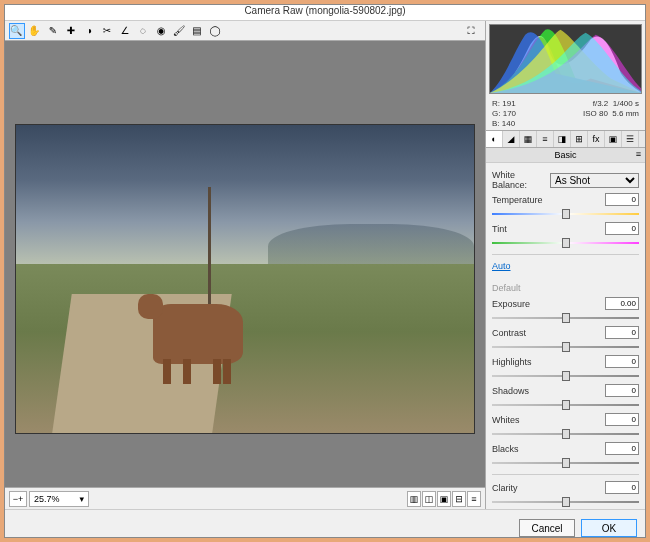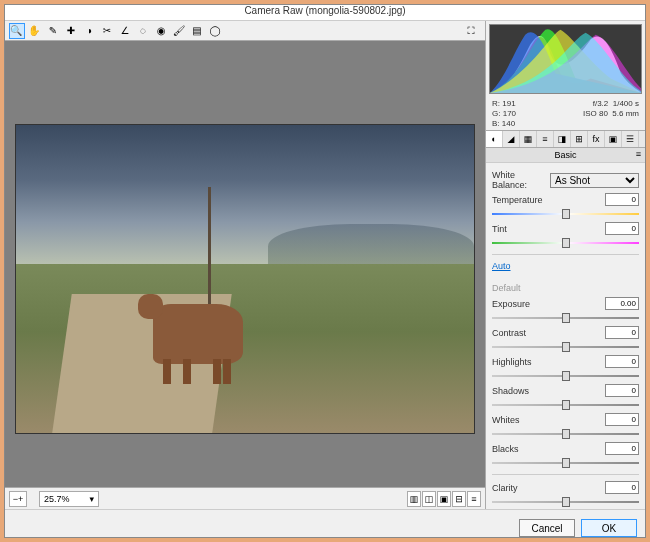--- a/index.html
+++ b/index.html
@@ -19,21 +19,21 @@
   .ground { position: absolute; left:0; top:45%; right:0; bottom:0; background: linear-gradient(180deg,#7a8a5a 0%,#6a7a4a 40%,#9a8a6a 100%); }
   .road { position: absolute; left: 10%; right: 55%; top:55%; bottom:0; background:#b8a888; transform: skewX(-8deg); }
   .road2 { position: absolute; left: 35%; right: 35%; top:55%; bottom:45%; background:#b8a888; transform: skewX(-5deg); opacity: .7;}
   .mtn { position:absolute; left:55%; right:0; top:32%; height:18%; background: linear-gradient(180deg,#5a6a7a,#7a8a6a); border-radius: 40% 40% 0 0; opacity:.6;}
   .horse { position:absolute; width:90px; height:60px; left:30%; top:58%; background:#8a5a3a; border-radius:20% 30% 20% 10%; }
   .horse::before{content:"";position:absolute;left:-15px;top:-10px;width:25px;height:25px;background:#8a5a3a;border-radius:40%;}
   .horse::after{content:"";position:absolute;left:10px;bottom:-20px;width:8px;height:25px;background:#7a4a2a;box-shadow: 50px 0 #7a4a2a, 20px 0 #7a4a2a, 60px 0 #7a4a2a;}
   .pole{position:absolute;left:42%;top:20%;width:3px;height:40%;background:#5a4a3a;}
   .statusbar { background: #f0f0f0; height: 22px; border-top: 1px solid #aaa; display: flex; align-items: center; padding: 0 4px; font-size: 9px; }
   .sb-btn { width: 18px; height: 16px; border: 1px solid #aaa; background: #fff; display:flex;align-items:center;justify-content:center;font-size:9px;}
-  .zoom { width: 60px; height: 16px; border: 1px solid #aaa; background: #fff; margin-left: 12px; padding: 0 4px; display:flex;align-items:center;}
+  .zoom { width: 60px; height: 16px; border: 1px solid #aaa; background: #fff; margin-left: 2px; padding: 0 4px; display:flex;align-items:center;}
   .statusbar .spacer { flex: 1; }
   .sb-right { display:flex; gap:1px;}
   .sb-right .sb-btn{width:14px;}
 
   .right { width: 184px; background: #f0f0f0; border-left: 1px solid #aaa; display: flex; flex-direction: column; font-size: 9px; }
   .histo { height: 70px; background: #3a3a3a; position: relative; margin: 3px; border:1px solid #888;}
   .histo svg { width:100%; height:100%;}
   .info { display: flex; justify-content: space-between; padding: 2px 6px; font-size:8px; color:#333;}
   .infocol { display:flex; flex-direction:column; gap:1px;}
   .tabbar { height: 18px; background: #e8e8e8; display: flex; border-top:1px solid #aaa; border-bottom:1px solid #aaa;}

